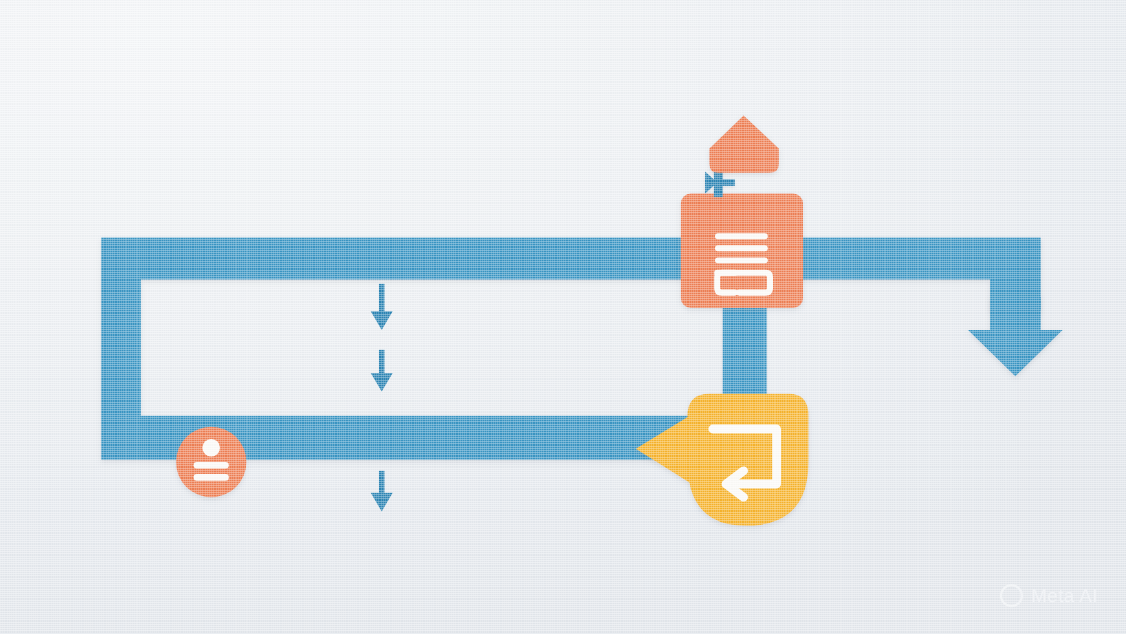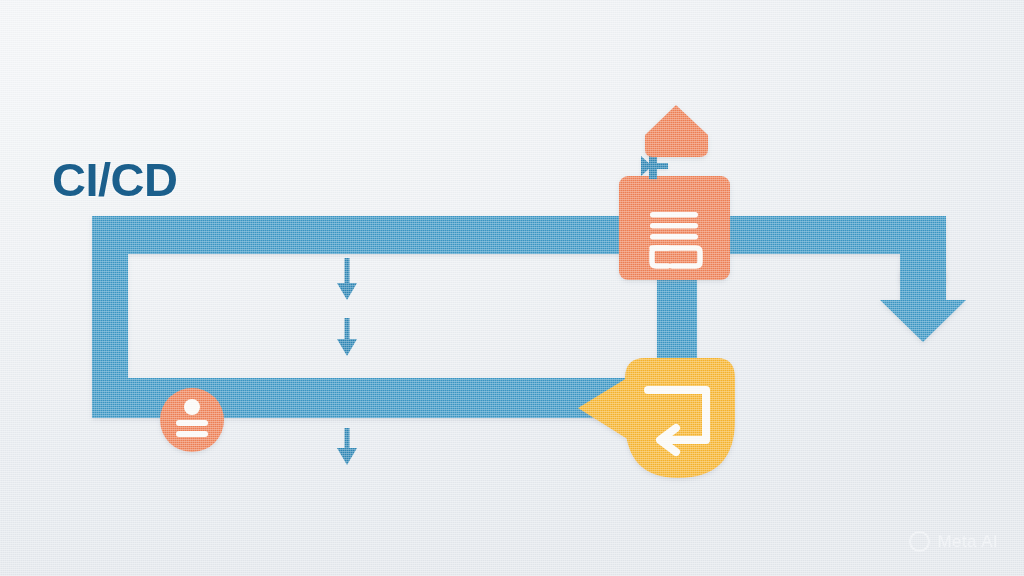--- a/index.html
+++ b/index.html
@@ -199,20 +199,19 @@
         <circle cx="192" cy="407" r="8"></circle>
         <rect x="176" y="420" width="32" height="6" rx="3"></rect>
         <rect x="176" y="431" width="32" height="6" rx="3"></rect>
       </g>
     </g>
 
   </svg>
 
   <div id="texture"></div>
 
-  <div class="title-text">CI/CD</div>
 
   <div class="watermark">
     <span class="wm-ring"></span>
     <span>Meta AI</span>
   </div>
 
 </div>
 
 </body></html>

